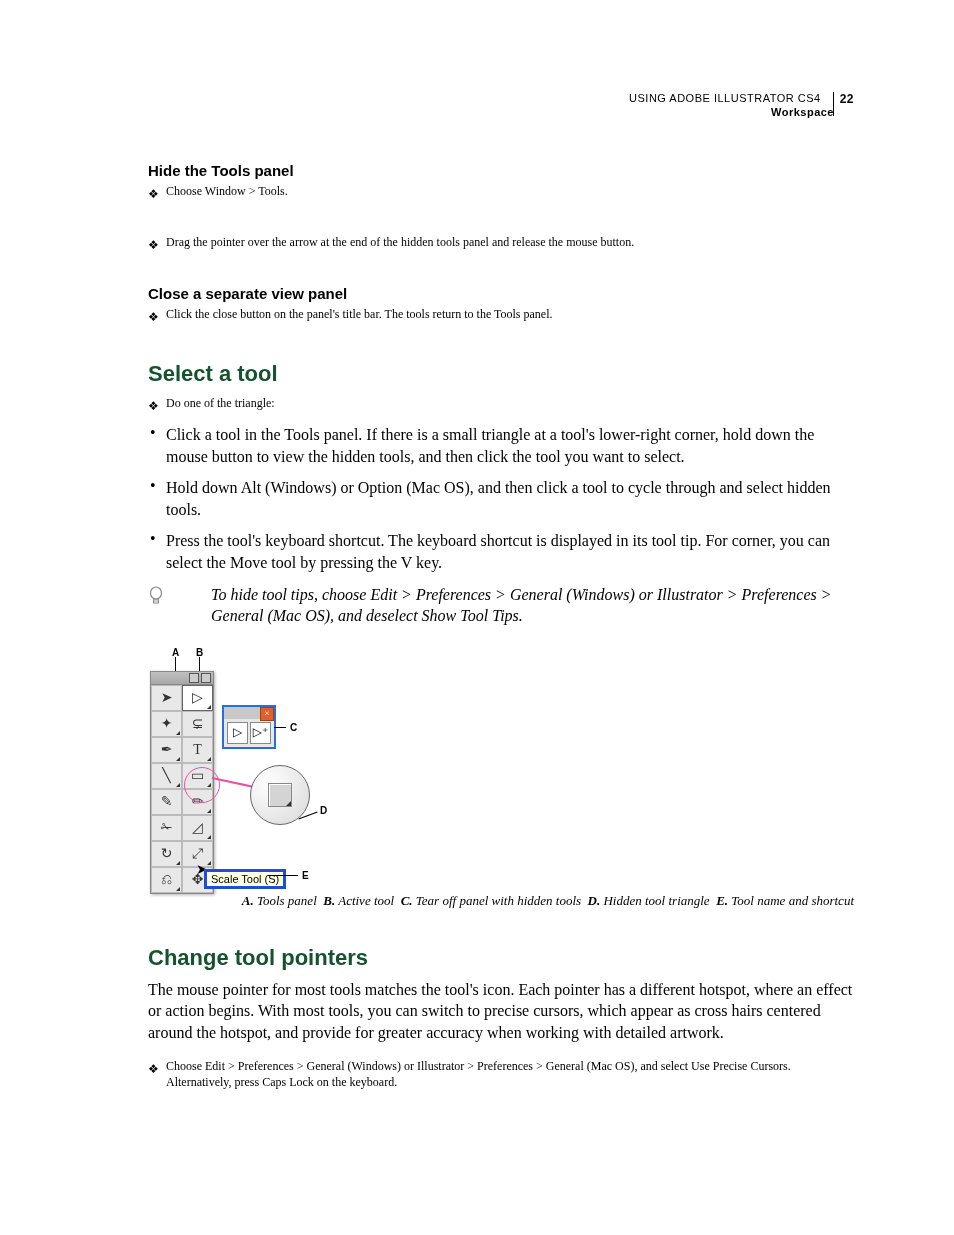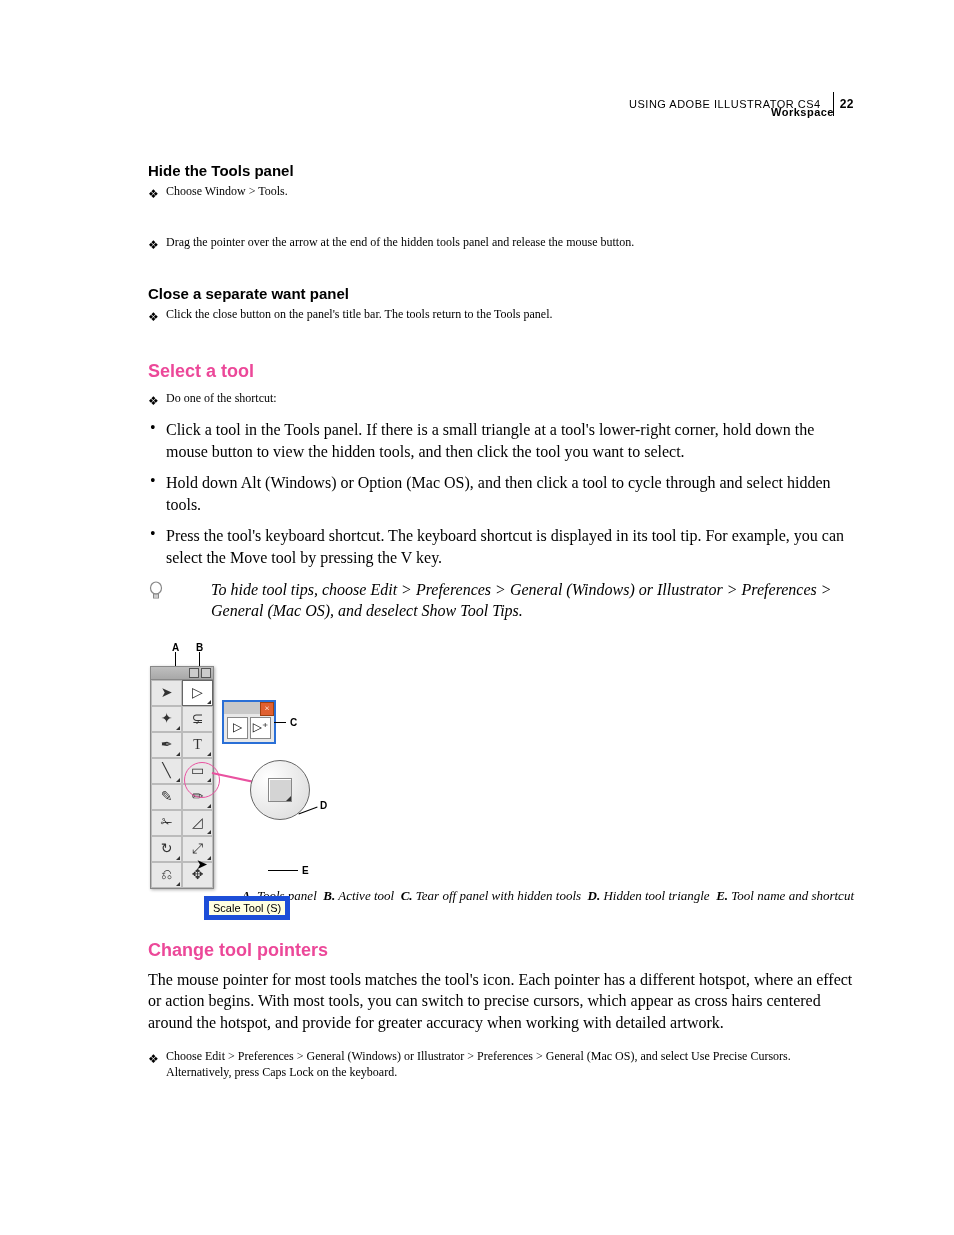--- a/index.html
+++ b/index.html
@@ -18,21 +18,20 @@
     position: absolute;
     right: 100px;
     top: 92px;
     text-align: right;
     font-family: "Myriad Pro", Arial, Helvetica, sans-serif;
     font-size: 11px;
     letter-spacing: 0.5px;
   }
   .header-line1 {
     display: flex;
-    align-items: center;
     justify-content: flex-end;
   }
   .doc-title {
     padding-right: 6px;
   }
   .vbar {
     width: 1px;
     height: 24px;
     background: #000;
     margin: 0 6px;
@@ -52,24 +51,24 @@
   }
   .h3 {
     font-family: "Myriad Pro", Arial, Helvetica, sans-serif;
     font-weight: bold;
     font-size: 15px;
     margin-bottom: 4px;
   }
   .h2 {
     font-family: "Myriad Pro", Arial, Helvetica, sans-serif;
     font-weight: bold;
-    font-size: 18px;
+    font-size: 22px;
     margin-top: 36px;
     margin-bottom: 8px;
-    color: #ec4899;
+    color: #14532d;
   }
   .para {
     font-size: 16px;
     line-height: 1.35;
     margin: 8px 0 14px 0;
   }
   .diamond-item {
     display: flex;
     align-items: flex-start;
     margin-bottom: 4px;
@@ -270,25 +269,24 @@
     width: 46px; height: 1.5px;
     background:#e952a0;
     transform: rotate(12deg);
     transform-origin: left center;
   }
   .tooltip-box {
     position:absolute;
     left: 56px;
     top: 222px;
     background:#ffffe1;
-    border:5px solid #1d4ed8;
+    border:3px solid #1d4ed8;
     font-family: Arial, sans-serif;
     font-size: 11px;
     padding: 1px 4px;
-    margin-top: 32px;
   }
   .cursor-arrow {
     position:absolute;
     left:48px; top:214px;
     font-size:14px; color:#000;
   }
   .caption {
     font-style: italic;
     font-size: 14px;
     margin-top: 2px;
@@ -329,43 +327,43 @@
 
     <div class="section-gap"></div>
 
     <div class="diamond-item">
       <span class="marker">❖</span>
       <span class="text">Drag the pointer over the arrow at the end of the hidden tools panel and release the mouse button.</span>
     </div>
 
     <div class="section-gap"></div>
 
-    <div class="h3">Close a separate want panel</div>
+    <div class="h3">Close a separate view panel</div>
     <div class="diamond-item">
       <span class="marker">❖</span>
       <span class="text">Click the close button on the panel's title bar. The tools return to the Tools panel.</span>
     </div>
 
     <div class="h2">Select a tool</div>
     <div class="diamond-item">
       <span class="marker">❖</span>
-      <span class="text">Do one of the shortcut:</span>
+      <span class="text">Do one of the triangle:</span>
     </div>
     <div style="height:6px"></div>
     <div class="bullet-item">
       <span class="marker">•</span>
       <span class="text">Click a tool in the Tools panel. If there is a small triangle at a tool's lower-right corner, hold down the mouse button to view the hidden tools, and then click the tool you want to select.</span>
     </div>
     <div class="bullet-item">
       <span class="marker">•</span>
       <span class="text">Hold down Alt (Windows) or Option (Mac OS), and then click a tool to cycle through and select hidden tools.</span>
     </div>
     <div class="bullet-item">
       <span class="marker">•</span>
-      <span class="text">Press the tool's keyboard shortcut. The keyboard shortcut is displayed in its tool tip. For example, you can select the Move tool by pressing the V key.</span>
+      <span class="text">Press the tool's keyboard shortcut. The keyboard shortcut is displayed in its tool tip. For corner, you can select the Move tool by pressing the V key.</span>
     </div>
 
     <div class="tip-row">
       <span class="bulb">
         <svg width="16" height="20" viewBox="0 0 16 20">
           <ellipse cx="8" cy="7" rx="5.5" ry="6" fill="none" stroke="#888" stroke-width="1.2"></ellipse>
           <rect x="5.5" y="13" width="5" height="4" fill="none" stroke="#888" stroke-width="1"></rect>
           <line x1="5.5" y1="15" x2="10.5" y2="15" stroke="#888" stroke-width="0.8"></line>
         </svg>
       </span>

